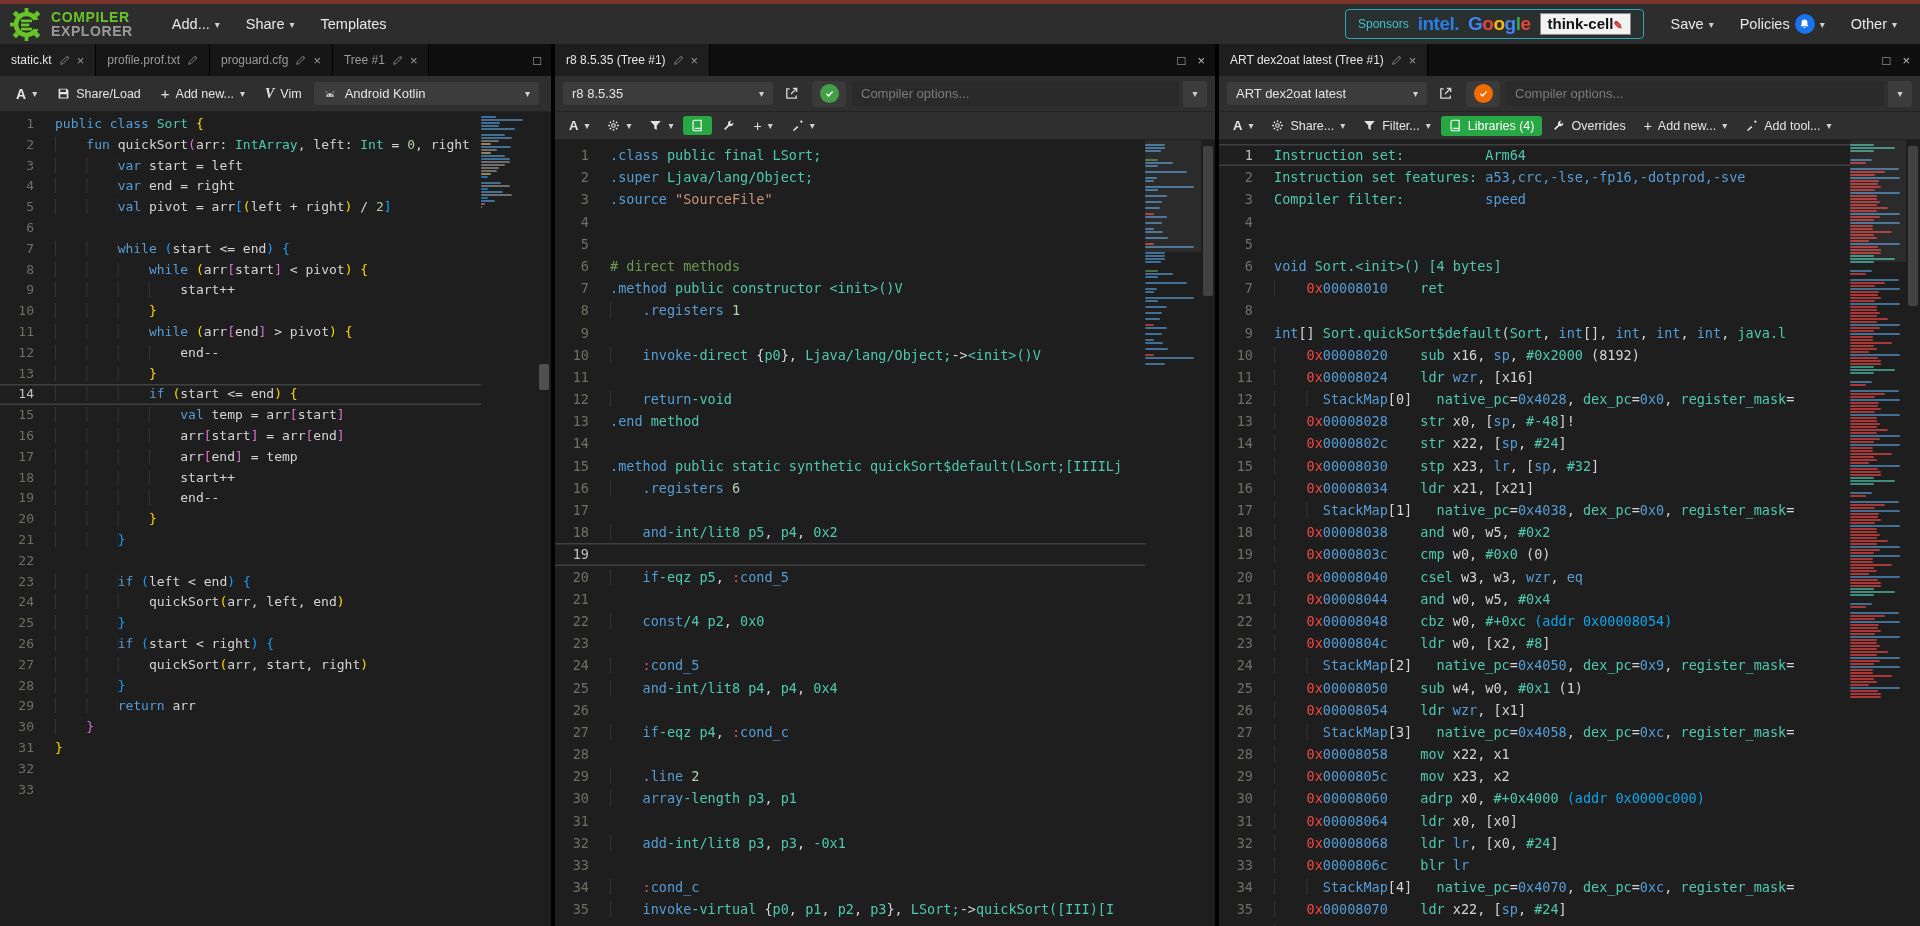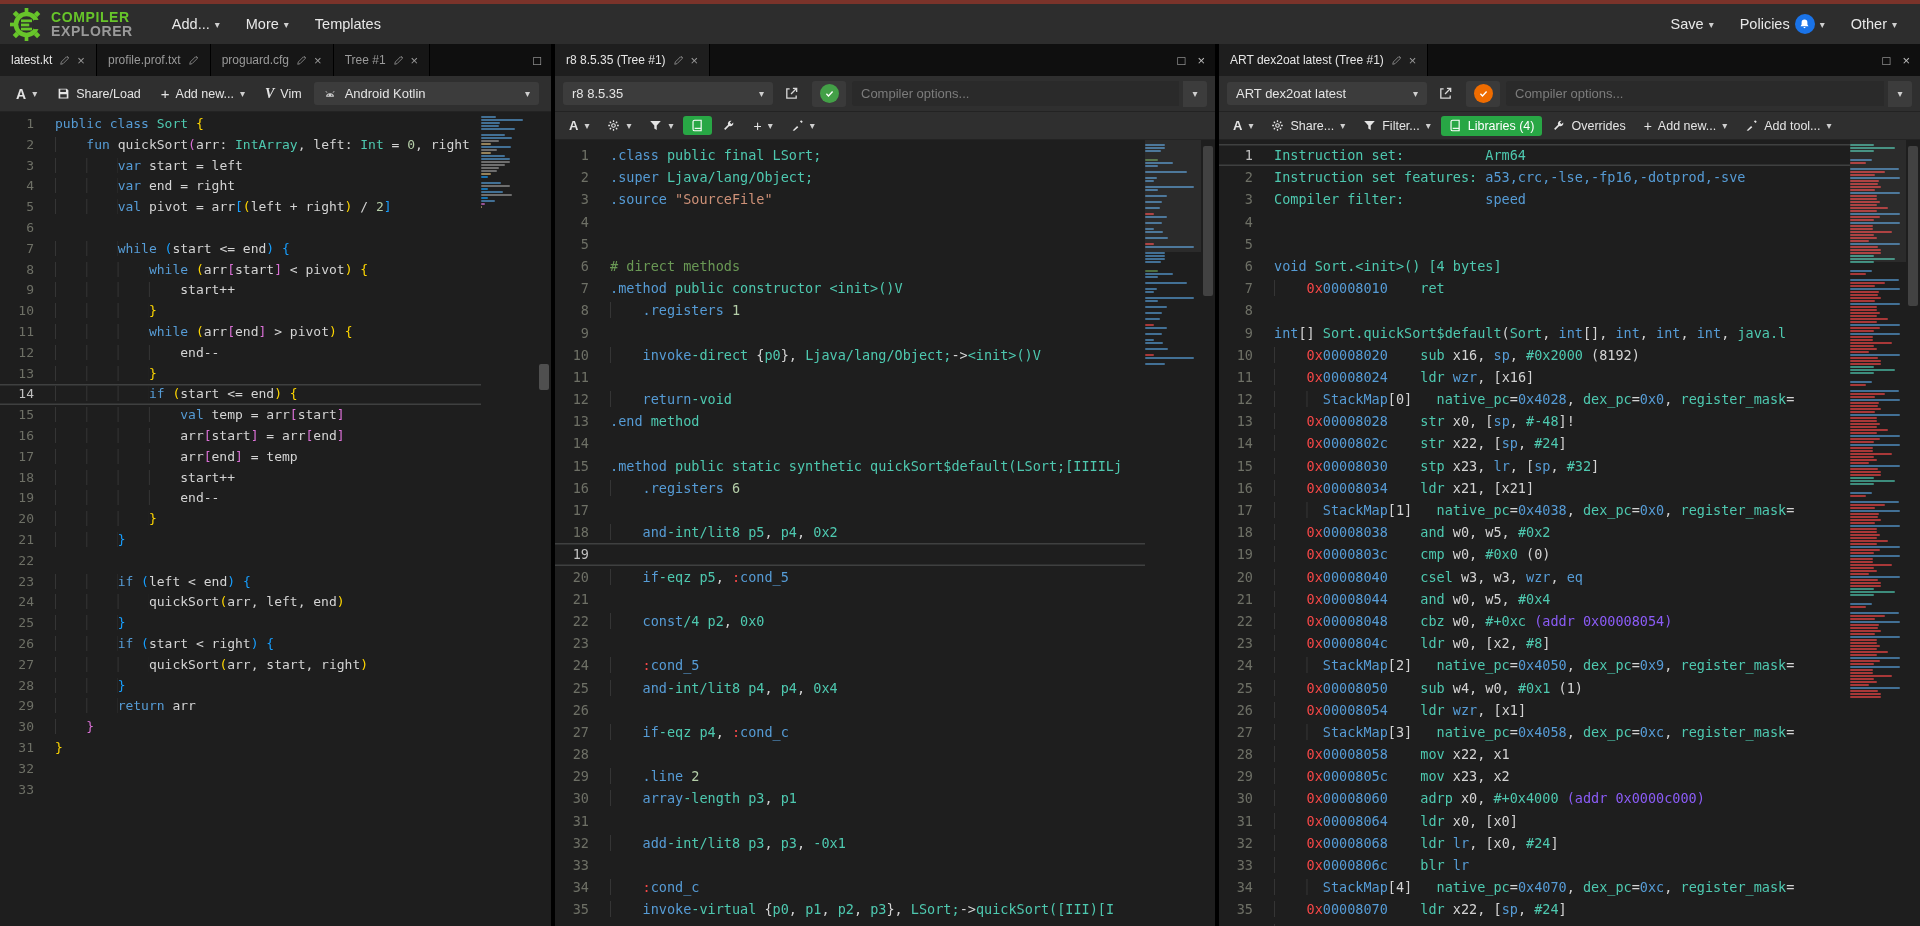--- a/index.html
+++ b/index.html
@@ -62,21 +62,21 @@
     font-family:"DejaVu Sans Mono", monospace; }
   .ed-sm .code { font-size:13px; line-height:20.8px; right:70px; padding-top:2px; }
   .ed-lg .code { font-size:13.5px; line-height:22.2px; right:70px; padding-top:4px; }
   .cl { white-space:pre; }
   .ed-sm .cl { height:20.8px; } .ed-lg .cl { height:22.2px; }
   .cl.active { box-shadow: inset 0 1.5px 0 #3f4040, inset 0 -1.5px 0 #3f4040; }
   .ln { display:inline-block; width:34px; text-align:right; color:#6e7066; margin-right:21px; }
   .cl.active .ln { color:#c0c0c0; }
   .t-kw{color:#569cd6} .t-ty{color:#4ec9b0} .t-tx{color:#d4d4d4} .t-num{color:#b5cea8}
   .t-str{color:#ce9178} .t-com{color:#6a9955} .t-red{color:#f44747} .t-yel{color:#ffd700}
-  .t-pnk{color:#da70d6} .t-blu{color:#179fff} .t-olv{color:#8b5cf6}
+  .t-pnk{color:#da70d6} .t-blu{color:#179fff} .t-olv{color:#0ea5e9}
   .t-ind{ background-image:linear-gradient(90deg,#353535 1px,transparent 1px); background-size:calc(4 * 1ch) 100%; }
 
   .minimap { position:absolute; top:0; right:14px; width:56px; bottom:0; padding-top:4px; }
   .mml { height:2px; margin-bottom:1px; opacity:.65; border-radius:1px; }
   .mm-slider { position:absolute; left:0; right:0; top:0; background:rgba(255,255,255,.06); }
   .pane-mid .mm-slider { height:112px; } .pane-right .mm-slider { height:122px; }
   .vscroll { position:absolute; top:0; right:0; width:14px; bottom:0; }
   .vthumb { position:absolute; left:2px; right:2px; background:#4f4f4f; border-radius:2px; }
   .pane-source .vthumb { top:252px; height:26px; }
   .pane-mid .vthumb { top:6px; height:150px; background:#424242; }
@@ -115,27 +115,33 @@
       <div class="brand-text">
         <div class="l1">COMPILER</div>
         <div class="l2">EXPLORER</div>
       </div>
     </div>
     <div class="nav-item">
         <span>Add...</span>
         <span class="caret">▾</span>
       </div>
     <div class="nav-item">
-        <span>More</span>
+        <span>Share</span>
         <span class="caret">▾</span>
       </div>
     <div class="nav-item">
         <span>Templates</span>
       </div>
     <div class="nav-spacer"></div>
+    <div class="sponsors">
+      <span class="sponsors-label">Sponsors</span>
+      <span class="intel-logo">intel.</span>
+      <span class="google-logo"><span style="color:#4285F4">G</span><span style="color:#EA4335">o</span><span style="color:#FBBC05">o</span><span style="color:#4285F4">g</span><span style="color:#34A853">l</span><span style="color:#EA4335">e</span></span>
+      <span class="tc-logo"><span>think-cell</span><span class="pen">✎</span></span>
+    </div>
     <div class="nav-item">
         <span>Save</span>
         <span class="caret">▾</span>
       </div>
     <div class="nav-item">
         <span>Policies</span>
       <span class="bell-badge">
         <svg width="11" height="12" viewBox="0 0 16 16">
             <path d="M8 1.5a4.2 4.2 0 014.2 4.2v3.2l1.6 2.3H2.2l1.6-2.3V5.7A4.2 4.2 0 018 1.5zM6.5 12.5a1.5 1.5 0 003 0z" fill="#fff"></path>
           </svg>
@@ -147,21 +153,21 @@
         <span class="caret">▾</span>
       </div>
   </nav>
 
   <div class="panes">
 
     <section class="pane pane-source">
       <div class="tabbar">
         <div class="tabs" style="display:flex">
             <div class="tab active">
-              <span>latest.kt</span>
+              <span>static.kt</span>
               <svg viewBox="0 0 16 16" class="mini-ic">
                 <path d="M2.5 13.5l.9-3.4L10.9 2.6l2.5 2.5-7.5 7.5-3.4.9zM11.8 1.7l2.5 2.5" fill="none" stroke="currentColor" stroke-width="1.3"></path>
               </svg>
               <span class="tclose">×</span>
             </div>
             <div class="tab">
               <span>profile.prof.txt</span>
               <svg viewBox="0 0 16 16" class="mini-ic">
                 <path d="M2.5 13.5l.9-3.4L10.9 2.6l2.5 2.5-7.5 7.5-3.4.9zM11.8 1.7l2.5 2.5" fill="none" stroke="currentColor" stroke-width="1.3"></path>
               </svg>

